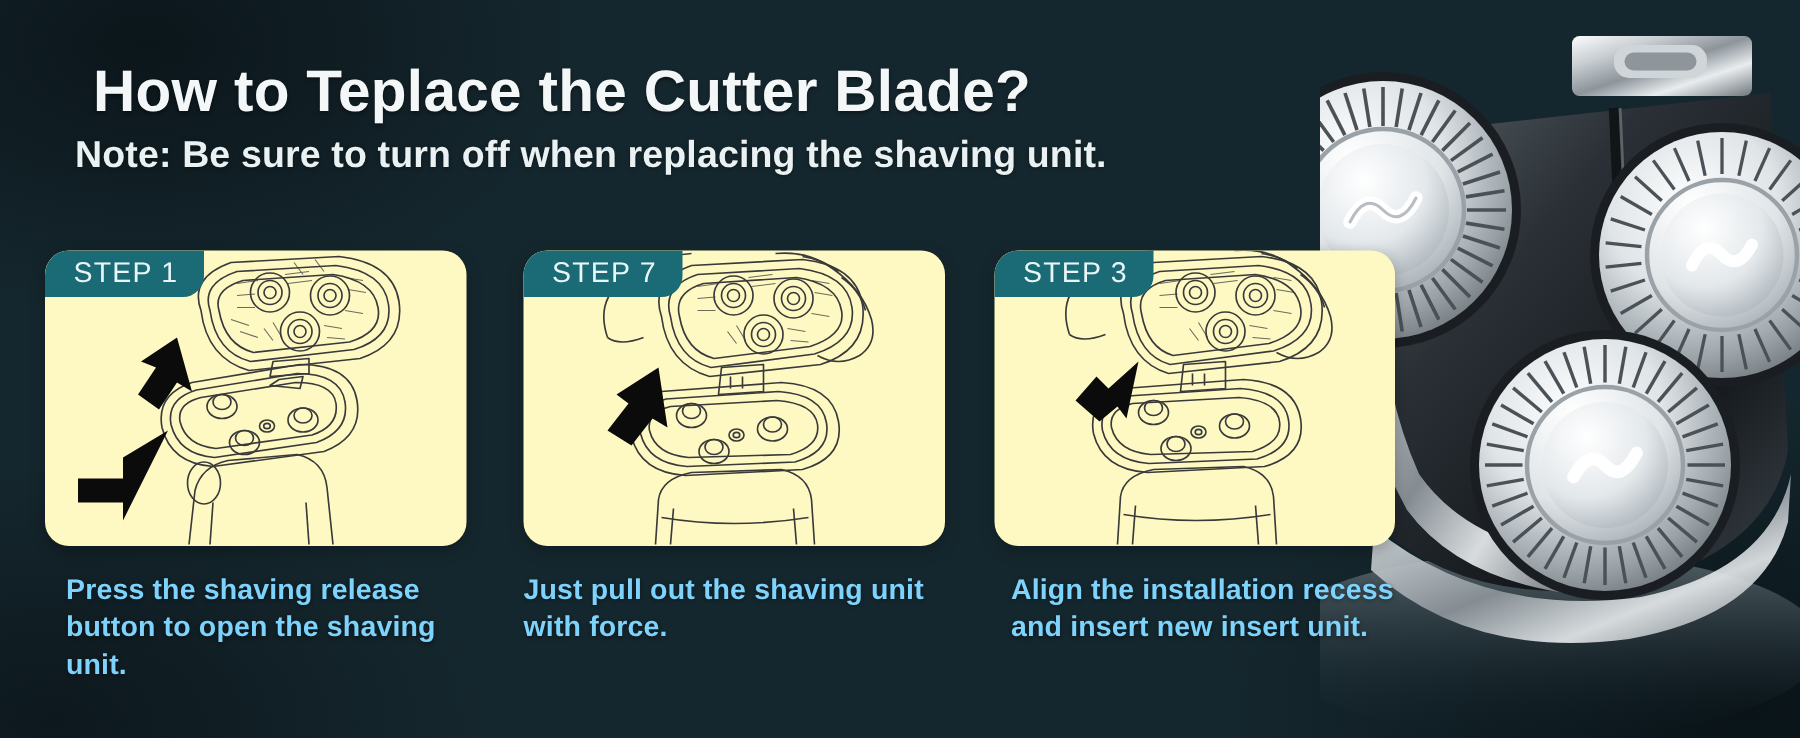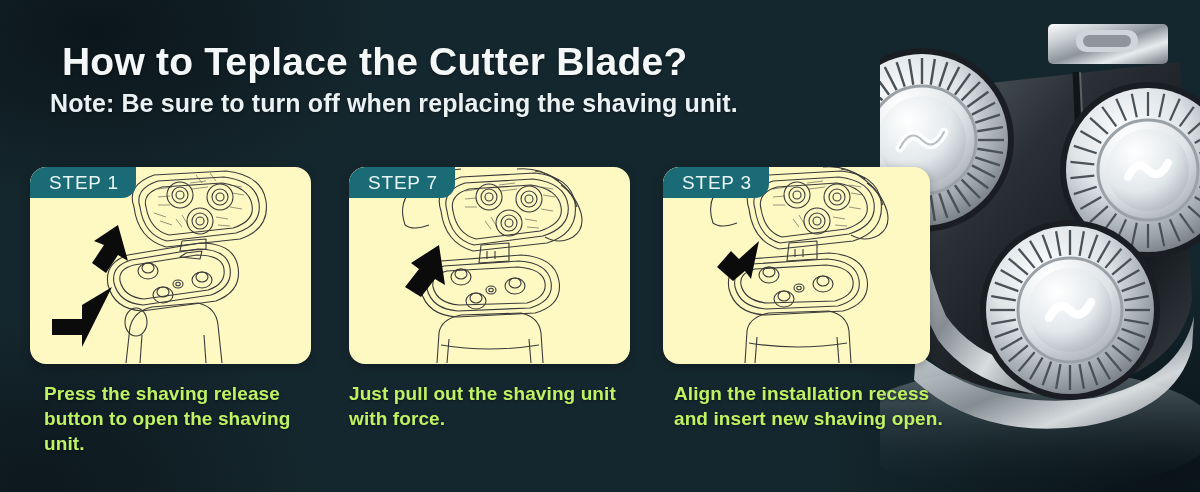--- a/index.html
+++ b/index.html
@@ -65,21 +65,21 @@
     z-index:5;
   }
 
   .art { position:absolute; inset:0; }
   .art svg { display:block; width:100%; height:100%; }
 
   
   .caption {
     position:absolute;
     font-size:19px; line-height:1.32;
-    font-weight:bold; color:#bef264;
+    font-weight:bold; color:#7dd3fc;
     text-shadow:0 1px 3px rgba(0,0,0,.45);
     letter-spacing:.1px;
   }
   #cap1 { left:44px;  top:381px; width:275px; }
   #cap2 { left:349px; top:381px; width:280px; }
   #cap3 { left:674px; top:381px; width:270px; }
 
   
   .product { position:absolute; right:0; top:0; width:320px; height:492px; overflow:hidden; }
   .product svg { display:block; }
@@ -494,13 +494,13 @@
       <g fill="#0b0b0b">
         <path d="M96 74 L76 92 L68 84 L54 100 L70 114 L82 104 L88 112 Z"></path>
       </g>
     </svg>
   </div>
   <div class="badge">STEP 3</div>
 </div>
 
 <div class="caption" id="cap1">Press the shaving release button to open the shaving unit.</div>
 <div class="caption" id="cap2">Just pull out the shaving unit with force.</div>
-<div class="caption" id="cap3">Align the installation recess and insert new shaving open.</div>
+<div class="caption" id="cap3">Align the installation recess and insert new insert unit.</div>
 
 </body></html>

